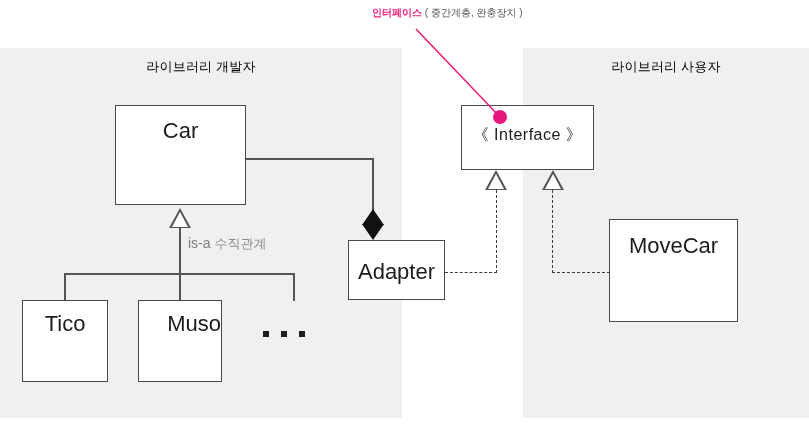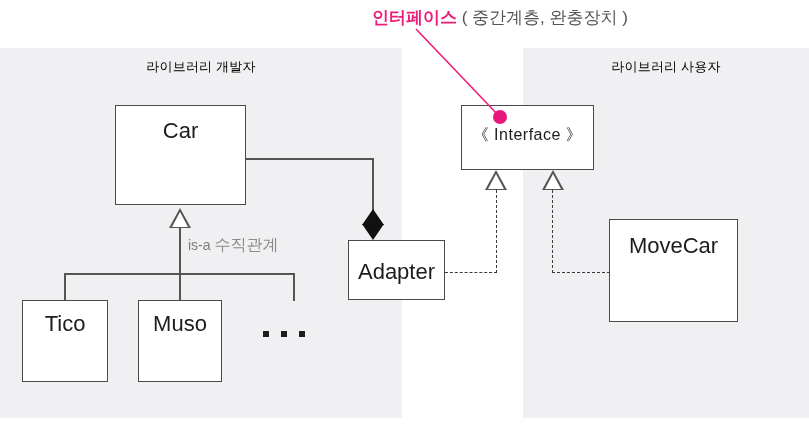--- a/index.html
+++ b/index.html
@@ -53,21 +53,21 @@
     white-space: nowrap;
   }
 
   #box-car      { left: 115px; top: 105px; width: 131px; height: 100px; }
   #box-car .box-label      { top: 12px; }
 
   #box-tico     { left: 22px;  top: 300px; width: 86px;  height: 82px; }
   #box-tico .box-label     { top: 10px; }
 
   #box-muso     { left: 138px; top: 300px; width: 84px;  height: 82px; }
-  #box-muso .box-label     { top: 10px; }
+  #box-muso .box-label     { top: 10px; text-align: right; }
 
   #box-adapter  { left: 348px; top: 240px; width: 97px;  height: 60px; }
   #box-adapter .box-label  { top: 18px; }
 
   #box-interface { left: 461px; top: 105px; width: 133px; height: 65px; }
   #box-interface .box-label { top: 19px; font-size: 16px; letter-spacing: 0.5px; }
 
   #box-movecar  { left: 609px; top: 219px; width: 129px; height: 103px; }
   #box-movecar .box-label  { top: 13px; }
 
@@ -152,21 +152,21 @@
   
   #isa-label {
     position: absolute;
     left: 188px;
     top: 235px;
     font-size: 14px;
     color: #7d7d7d;
     white-space: nowrap;
   }
   #isa-label .isa-sub {
-    font-size: 16px;
+    font-size: 13px;
     color: #8a8a8a;
   }
 
   
   #ellipsis {
     position: absolute;
     left: 263px;
     top: 331px;
     width: 46px;
     height: 12px;
@@ -181,21 +181,21 @@
   }
   #ellipsis i:nth-child(1) { left: 0px; }
   #ellipsis i:nth-child(2) { left: 18px; }
   #ellipsis i:nth-child(3) { left: 36px; }
 
   
   #annotation {
     position: absolute;
     left: 372px;
     top: 6px;
-    font-size: 17px;
+    font-size: 10px;
     white-space: nowrap;
   }
   #annotation .anno-key {
     color: #ec1e79;
     font-weight: bold;
   }
   #annotation .anno-note {
     color: #545454;
   }
   #leader-svg {

